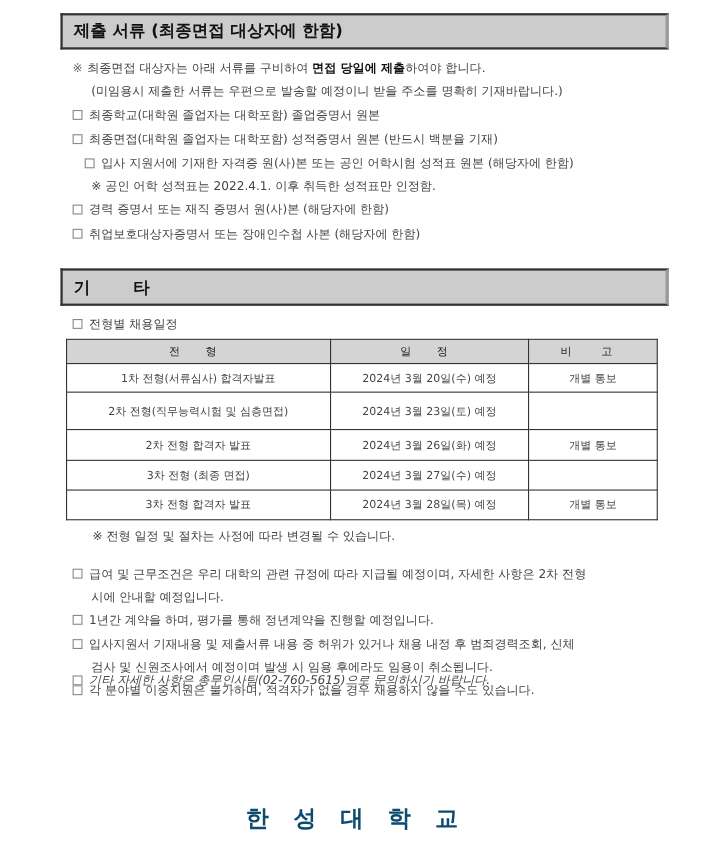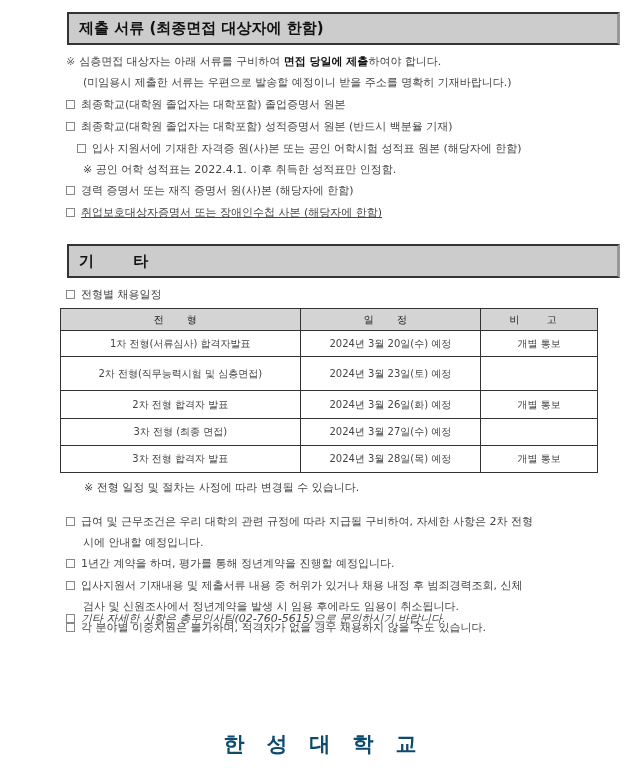--- a/index.html
+++ b/index.html
@@ -18,21 +18,20 @@
     background: #cccccc;
     border: 2px solid #333333;
     border-right: 3px solid #999999;
     border-bottom: 2px solid #333333;
     font-weight: bold;
     color: #111111;
     font-size: 15px;
     padding-left: 10px;
     display: flex;
     align-items: center;
-    margin-left: 12px;
   }
   .box1 { top: 12px; height: 33px; }
   .box2 { top: 244px; height: 34px; }
   .box2 .spaced { word-spacing: 34px; letter-spacing: 0; }
   .line {
     position: absolute;
     left: 66px;
     white-space: nowrap;
     font-size: 11px;
     line-height: 14px;
@@ -90,38 +89,38 @@
   }
 </style>
 </head>
 <body>
 
 <div class="section-box box1">
   <span>제출 서류 (최종면접 대상자에 한함)</span>
 </div>
 
 <div class="line" style="top:55px;">
-  <span class="mark">※</span><span>심층면접 대상자는 아래 서류를 구비하여 </span><b>면접 당일에 제출</b><span>하여야 합니다.</span>
+  <span class="mark">※</span><span>최종면접 대상자는 아래 서류를 구비하여 </span><b>면접 당일에 제출</b><span>하여야 합니다.</span>
 </div>
 <div class="line indent" style="top:76px;">(미임용시 제출한 서류는 우편으로 발송할 예정이니 받을 주소를 명확히 기재바랍니다.)</div>
 
 <div class="line" style="top:98px;">
   <span class="cb"></span><span>최종학교(대학원 졸업자는 대학포함) 졸업증명서 원본</span>
 </div>
 <div class="line" style="top:120px;">
-  <span class="cb"></span><span>최종학교(대학원 졸업자는 대학포함) 성적증명서 원본 (반드시 백분율 기재)</span>
+  <span class="cb"></span><span>최종면접(대학원 졸업자는 대학포함) 성적증명서 원본 (반드시 백분율 기재)</span>
 </div>
 <div class="line" style="top:142px;padding-left:11px;">
   <span class="cb"></span><span>입사 지원서에 기재한 자격증 원(사)본 또는 공인 어학시험 성적표 원본 (해당자에 한함)</span>
 </div>
 <div class="line indent" style="top:163px;">※ 공인 어학 성적표는 2022.4.1. 이후 취득한 성적표만 인정함.</div>
 <div class="line" style="top:184px;">
   <span class="cb"></span><span>경력 증명서 또는 재직 증명서 원(사)본 (해당자에 한함)</span>
 </div>
-<div class="line" style="top:206px;text-decoration:underline;">
+<div class="line" style="top:206px;">
   <span class="cb"></span><span>취업보호대상자증명서 또는 장애인수첩 사본 (해당자에 한함)</span>
 </div>
 
 <div class="section-box box2">
   <span class="spaced">기 타</span>
 </div>
 
 <div class="line" style="top:288px;">
   <span class="cb"></span><span>전형별 채용일정</span>
 </div>
@@ -159,32 +158,32 @@
       <td>3차 전형 합격자 발표</td>
       <td>2024년 3월 28일(목) 예정</td>
       <td>개별 통보</td>
     </tr>
   </tbody>
 </table>
 
 <div class="line" style="top:481px; left:72px;margin-left:12px;">※ 전형 일정 및 절차는 사정에 따라 변경될 수 있습니다.</div>
 
 <div class="line" style="top:515px;">
-  <span class="cb"></span><span>급여 및 근무조건은 우리 대학의 관련 규정에 따라 지급될 구비하여, 자세한 사항은 2차 전형</span>
+  <span class="cb"></span><span>급여 및 근무조건은 우리 대학의 관련 규정에 따라 지급될 예정이며, 자세한 사항은 2차 전형</span>
 </div>
 <div class="line indent" style="top:536px;">시에 안내할 예정입니다.</div>
 
 <div class="line" style="top:557px;">
   <span class="cb"></span><span>1년간 계약을 하며, 평가를 통해 정년계약을 진행할 예정입니다.</span>
 </div>
 
 <div class="line" style="top:579px;">
   <span class="cb"></span><span>입사지원서 기재내용 및 제출서류 내용 중 허위가 있거나 채용 내정 후 범죄경력조회, 신체</span>
 </div>
-<div class="line indent" style="top:600px;">검사 및 신원조사에서 정년계약을 발생 시 임용 후에라도 임용이 취소됩니다.</div>
+<div class="line indent" style="top:600px;">검사 및 신원조사에서 예정이며 발생 시 임용 후에라도 임용이 취소됩니다.</div>
 
 <div class="line" style="top:621px;">
   <span class="cb"></span><span>각 분야별 이중지원은 불가하며, 적격자가 없을 경우 채용하지 않을 수도 있습니다.</span>
 </div>
 
 <div class="line" style="top:612px;font-style:italic;">
   <span class="cb"></span><span>기타 자세한 사항은 총무인사팀(02-760-5615)으로 문의하시기 바랍니다.</span>
 </div>
 
 <div class="footer">한성대학교</div>

